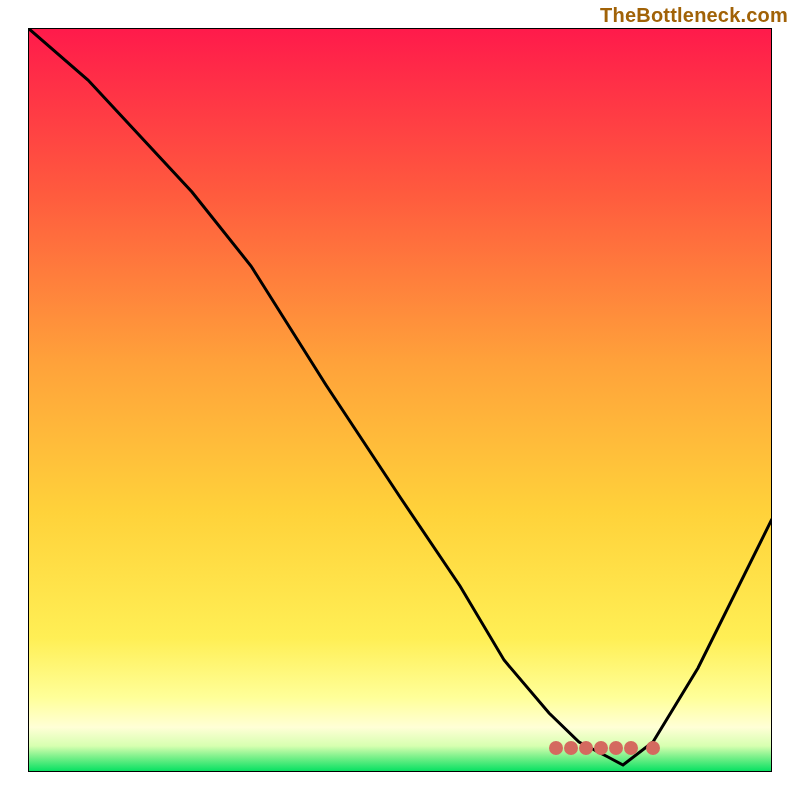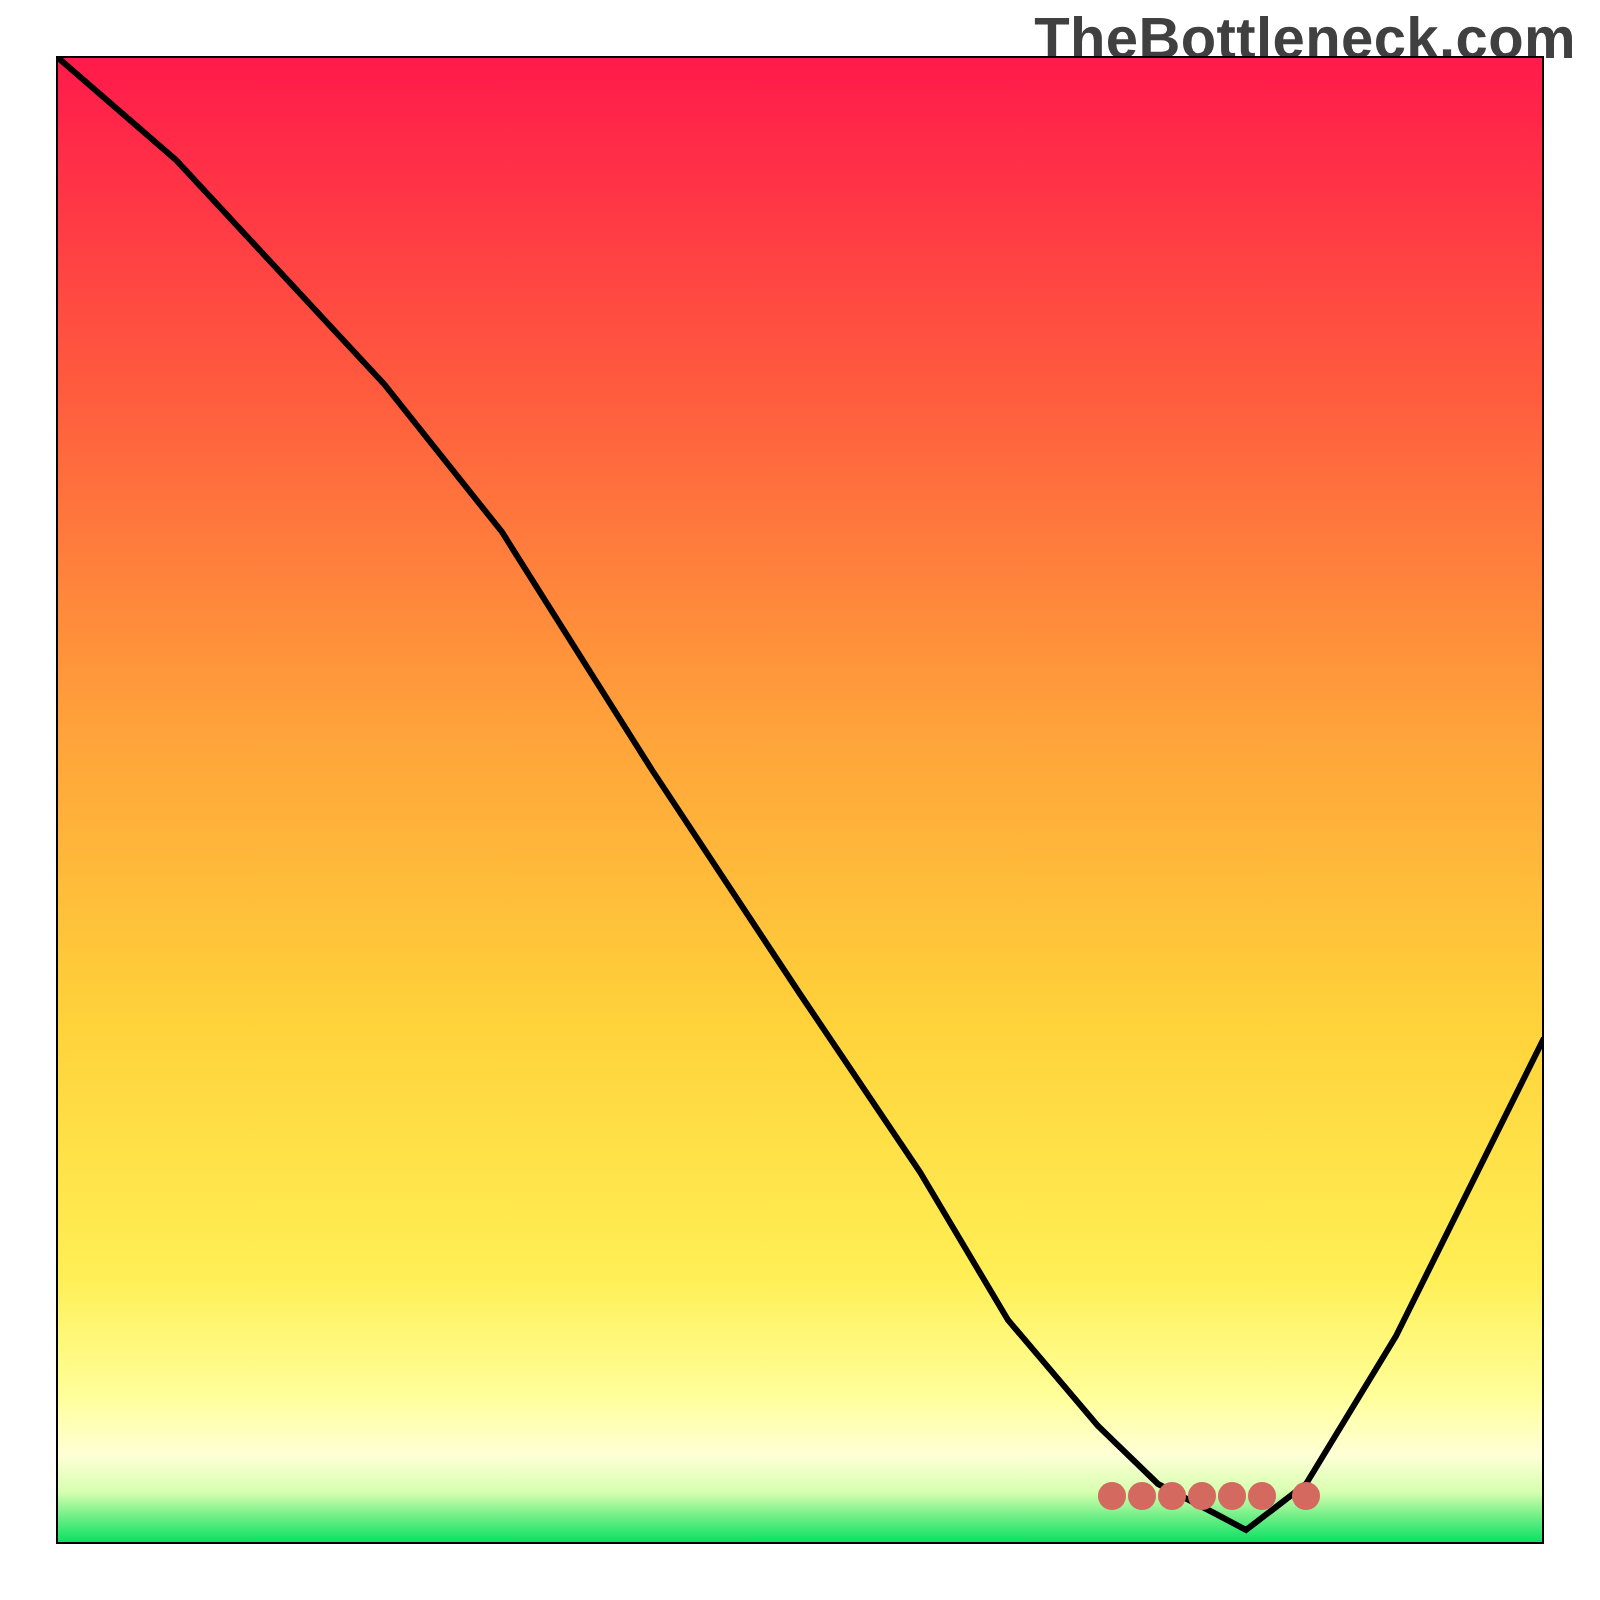--- a/index.html
+++ b/index.html
@@ -13,23 +13,23 @@
   }
   .stage {
     position: relative;
     width: 800px;
     height: 800px;
   }
   .watermark {
     position: absolute;
     top: 4px;
     right: 12px;
-    font-size: 29px;
+    font-size: 20px;
     font-weight: 600;
-    color: #404040;
+    color: #a16207;
     letter-spacing: 0.2px;
   }
   .plot {
     position: absolute;
     left: 28px;
     top: 28px;
     width: 744px;
     height: 744px;
   }
   .plot svg {

